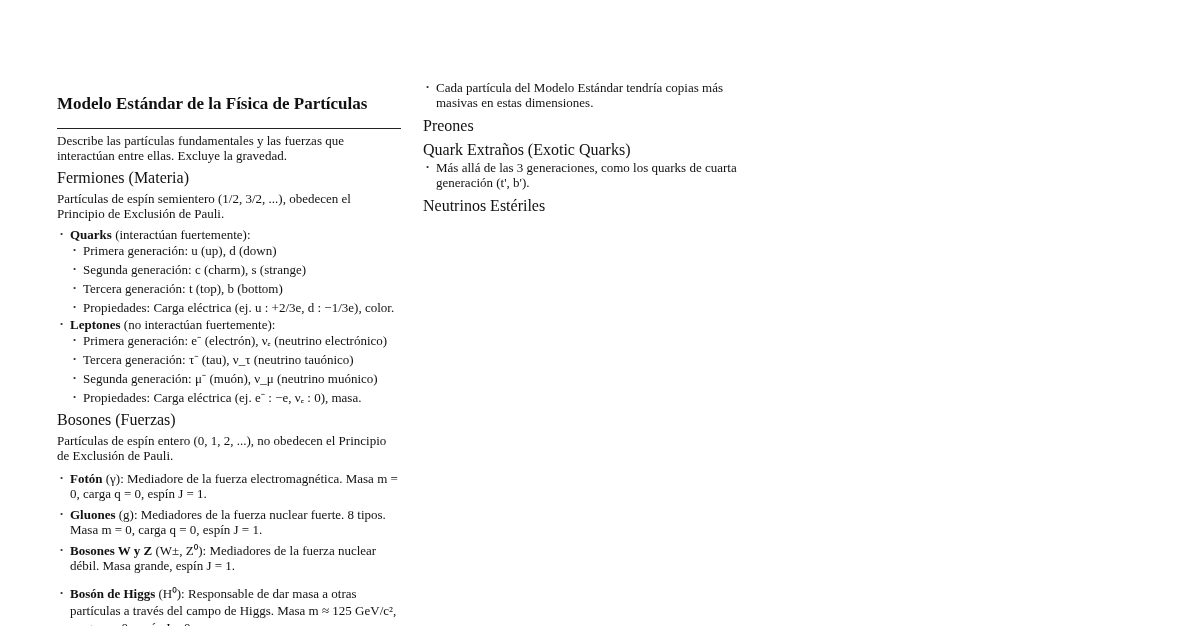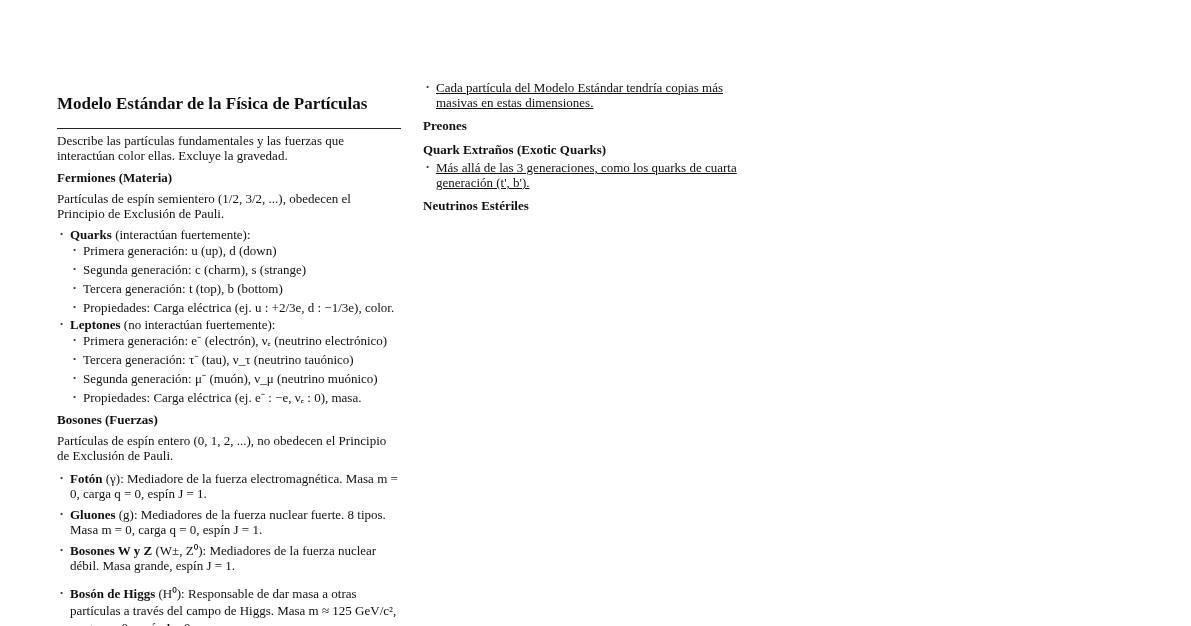--- a/index.html
+++ b/index.html
@@ -7,38 +7,38 @@
       width: 1191px; height: 626px; overflow: hidden; position: relative;
       font-family: "Liberation Serif", serif; color: #111; font-size: 13px; line-height: 15px;
     }
     .col { position: absolute; }
     #left { left: 57px; top: 92px; width: 344px; }
     #right { left: 423px; top: 80px; width: 320px; }
     h1 {
       font-size: 17px; font-weight: bold; margin: 0; padding: 2px 0 14px 0;
       border-bottom: 1.5px solid #222; line-height: 20px;
     }
-    h2 { font-size: 13px; font-weight: bold; margin: 6px 0 5px 0; line-height: 17px; }
+    h2 { font-size: 16px; font-weight: normal; margin: 6px 0 5px 0; line-height: 17px; }
     #right h2 { margin: 7px 0 2px 0; }
     p { margin: 4px 0 6px 0; }
     ul { list-style: none; margin: 0; padding: 0; }
     li { position: relative; padding-left: 13px; margin: 0 0 3px 0; }
     li::before { content: "•"; position: absolute; left: 3px; top: 0; font-size: 9px; color: #333; }
     ul.sub { margin-top: 1px; }
     ul.sub li { margin-bottom: 4px; }
     .l1 > li { margin-bottom: 4px; }
-    #right li { margin-bottom: 1px; text-decoration: underline; }
+    #right li { margin-bottom: 1px; }
     b { font-weight: bold; }
   </style>
 </head>
 <body>
 
 <div class="col" id="left">
   <h1>Modelo Estándar de la Física de Partículas</h1>
-  <p style="margin-top:4px;">Describe las partículas fundamentales y las fuerzas que interactúan color ellas. Excluye la gravedad.</p>
+  <p style="margin-top:4px;">Describe las partículas fundamentales y las fuerzas que interactúan entre ellas. Excluye la gravedad.</p>
 
   <h2>Fermiones (Materia)</h2>
   <p>Partículas de espín semientero (1/2, 3/2, ...), obedecen el Principio de Exclusión de Pauli.</p>
 
   <ul class="l1">
     <li>
       <b>Quarks</b><span> (interactúan fuertemente):</span>
       <ul class="sub">
         <li>Primera generación: u (up), d (down)</li>
         <li>Segunda generación: c (charm), s (strange)</li>

